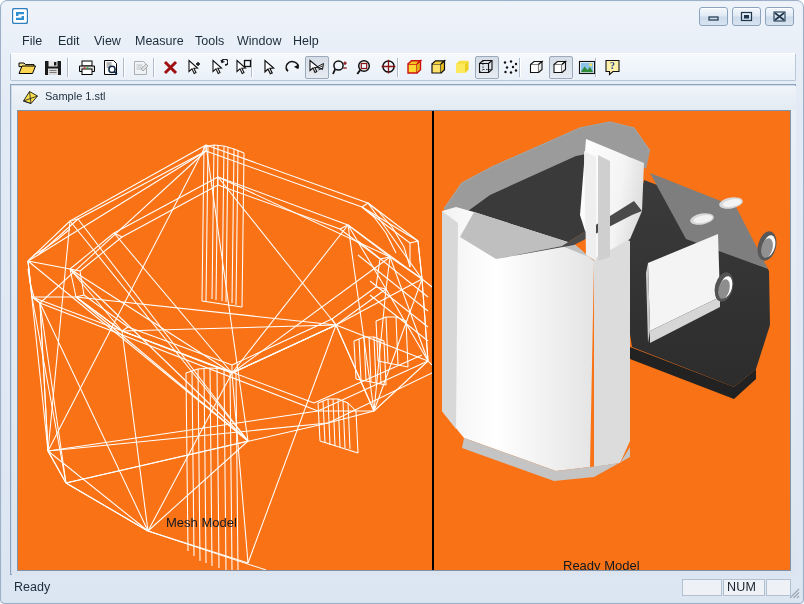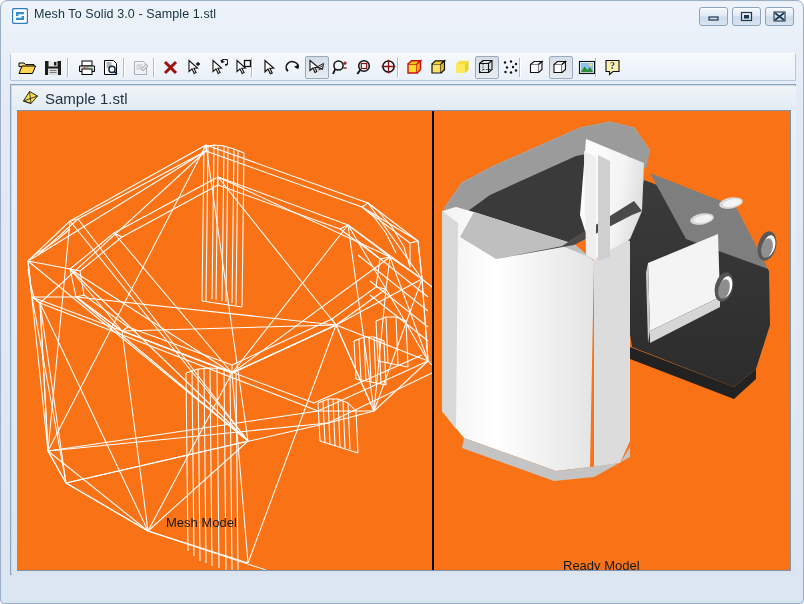--- a/index.html
+++ b/index.html
@@ -128,21 +128,21 @@
     left: 0; top: 0;
     width: 784px; height: 24px;
     background: linear-gradient(to bottom, #f0f4f9 0%, #e2eaf3 100%);
   }
   #child-icon {
     position: absolute; left: 10px; top: 4px;
     width: 17px; height: 16px;
   }
   #child-title-text {
     position: absolute; left: 33px; top: 4px;
-    font-size: 15px;
+    font-size: 11px;
     color: #223240;
     white-space: nowrap;
   }
 
   
   #viewport-frame {
     position: absolute;
     left: 5px; top: 24px;
     width: 774px; height: 461px;
     border: 1px solid #7f93aa;
@@ -212,41 +212,49 @@
 <div id="app-window">
 <div id="frame-inner">
 
   <div id="title-bar">
     <span id="title-icon">
       <svg width="16" height="16" viewBox="0 0 16 16">
         <rect x="0.5" y="0.5" width="15" height="15" rx="2" fill="#ffffff" stroke="#2f7fbf" stroke-width="1.4"></rect>
         <path d="M4 4 h8 v2.2 h-5.6 v1.7 h5.6 v4.1 h-8 v-2.2 h5.6 v-1.7 h-5.6 z" fill="#2f8fd0"></path>
       </svg>
     </span>
-    <div id="title-text">Mesh To Solid 3.0 - Sample 1.stl</div>
 
     <div class="win-btn" id="btn-min">
       <svg width="27" height="17" viewBox="0 0 27 17">
         <rect x="9" y="9" width="9" height="3" fill="none" stroke="#20384d" stroke-width="1.2"></rect>
       </svg>
     </div>
     <div class="win-btn" id="btn-max">
       <svg width="27" height="17" viewBox="0 0 27 17">
         <rect x="8.5" y="4.5" width="10" height="8" fill="none" stroke="#20384d" stroke-width="1.2"></rect>
         <rect x="11" y="7" width="5" height="3.5" fill="#20384d"></rect>
       </svg>
     </div>
     <div class="win-btn" id="btn-close">
       <svg width="27" height="17" viewBox="0 0 27 17">
         <path d="M9 5 L18 12 M18 5 L9 12" stroke="#20384d" stroke-width="1.7" fill="none"></path>
         <rect x="8" y="4" width="11" height="9" fill="none" stroke="#20384d" stroke-width="1.1"></rect>
       </svg>
     </div>
   </div>
 
+  <div id="menu-bar">
+    <div class="menu-item" style="left:6px">File</div>
+    <div class="menu-item" style="left:42px">Edit</div>
+    <div class="menu-item" style="left:78px">View</div>
+    <div class="menu-item" style="left:119px">Measure</div>
+    <div class="menu-item" style="left:179px">Tools</div>
+    <div class="menu-item" style="left:221px">Window</div>
+    <div class="menu-item" style="left:277px">Help</div>
+  </div>
 
   <div id="toolbar-strip">
 
     <div class="tb-sep" style="left:56px"></div>
     <div class="tb-sep" style="left:112px"></div>
     <div class="tb-sep" style="left:142px"></div>
     <div class="tb-sep" style="left:240px"></div>
     <div class="tb-sep" style="left:386px"></div>
     <div class="tb-sep" style="left:508px"></div>
     <div class="tb-sep" style="left:558px"></div>
@@ -659,15 +667,31 @@
             <path d="M10 98 L28 72 L58 56 L146 17 L176 11 L200 17 L216 40" fill="none" stroke="#a6a6a6" stroke-width="1.2"></path>
           </svg>
 
           <div class="pane-label" id="label-mesh">Mesh Model</div>
           <div class="pane-label" id="label-solid">Ready Model</div>
         </div>
       </div>
     </div>
   </div>
 
+  <div id="status-bar">
+    <div id="status-text">Ready</div>
+    <div class="status-pane" id="pane-a"></div>
+    <div class="status-pane" id="pane-b"></div>
+    <div class="status-pane" id="pane-c"></div>
+    <div id="num-text">NUM</div>
+    <span id="resize-grip">
+      <svg width="13" height="13" viewBox="0 0 13 13">
+        <g stroke="#9aa7b5" stroke-width="1.3">
+          <path d="M12 3 L3 12"></path>
+              <path d="M12 6.5 L6.5 12"></path>
+              <path d="M12 10 L10 12"></path>
+        </g>
+      </svg>
+    </span>
+  </div>
 
 </div>
 </div>
 
 </body></html>

